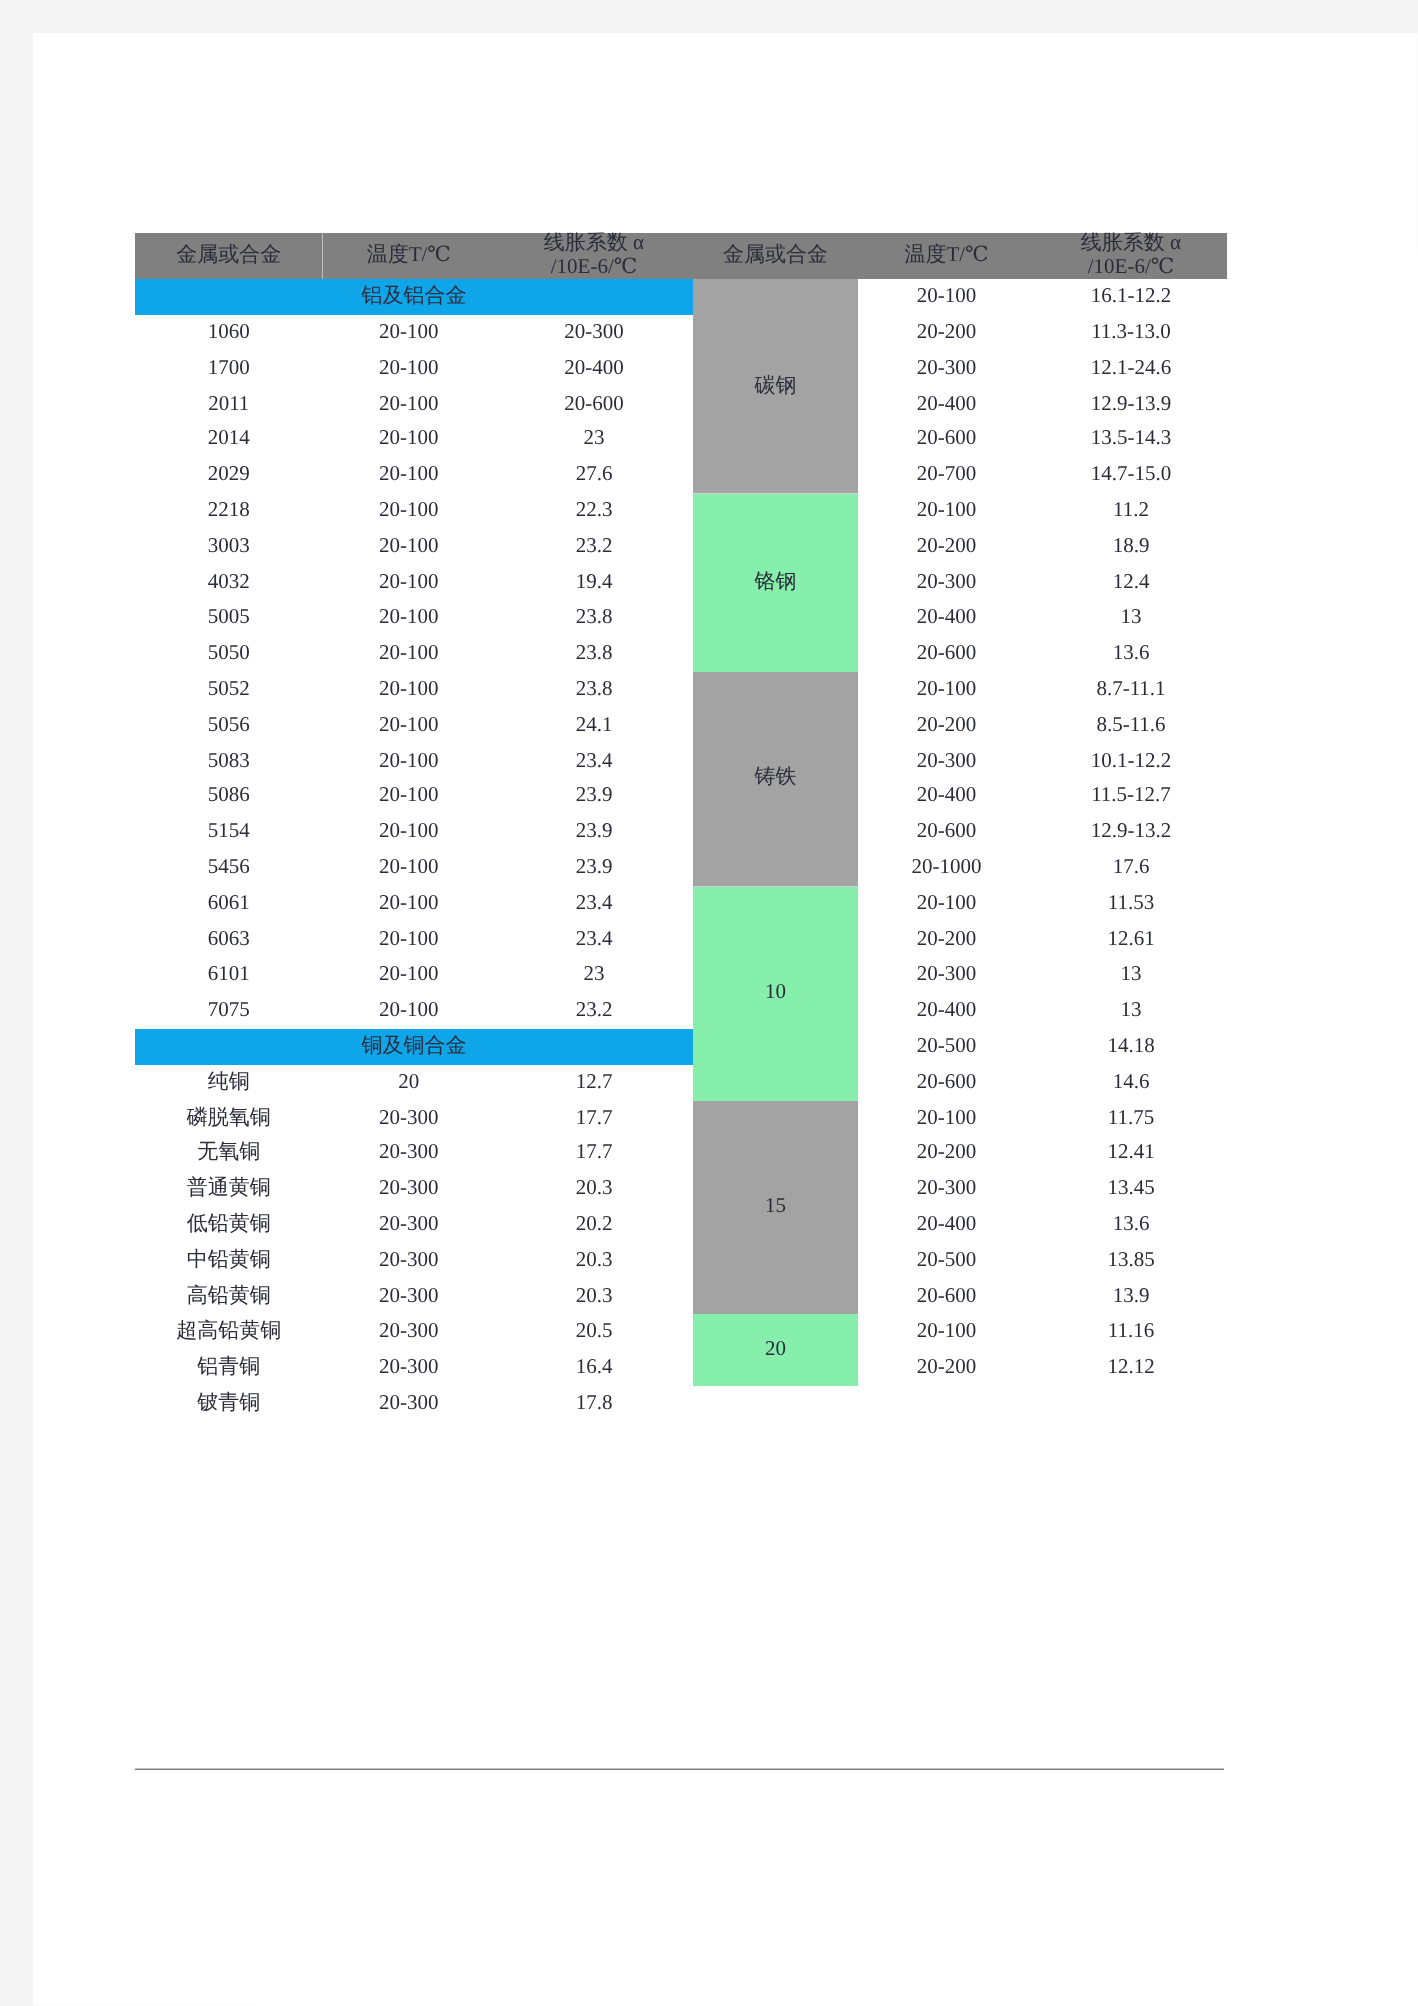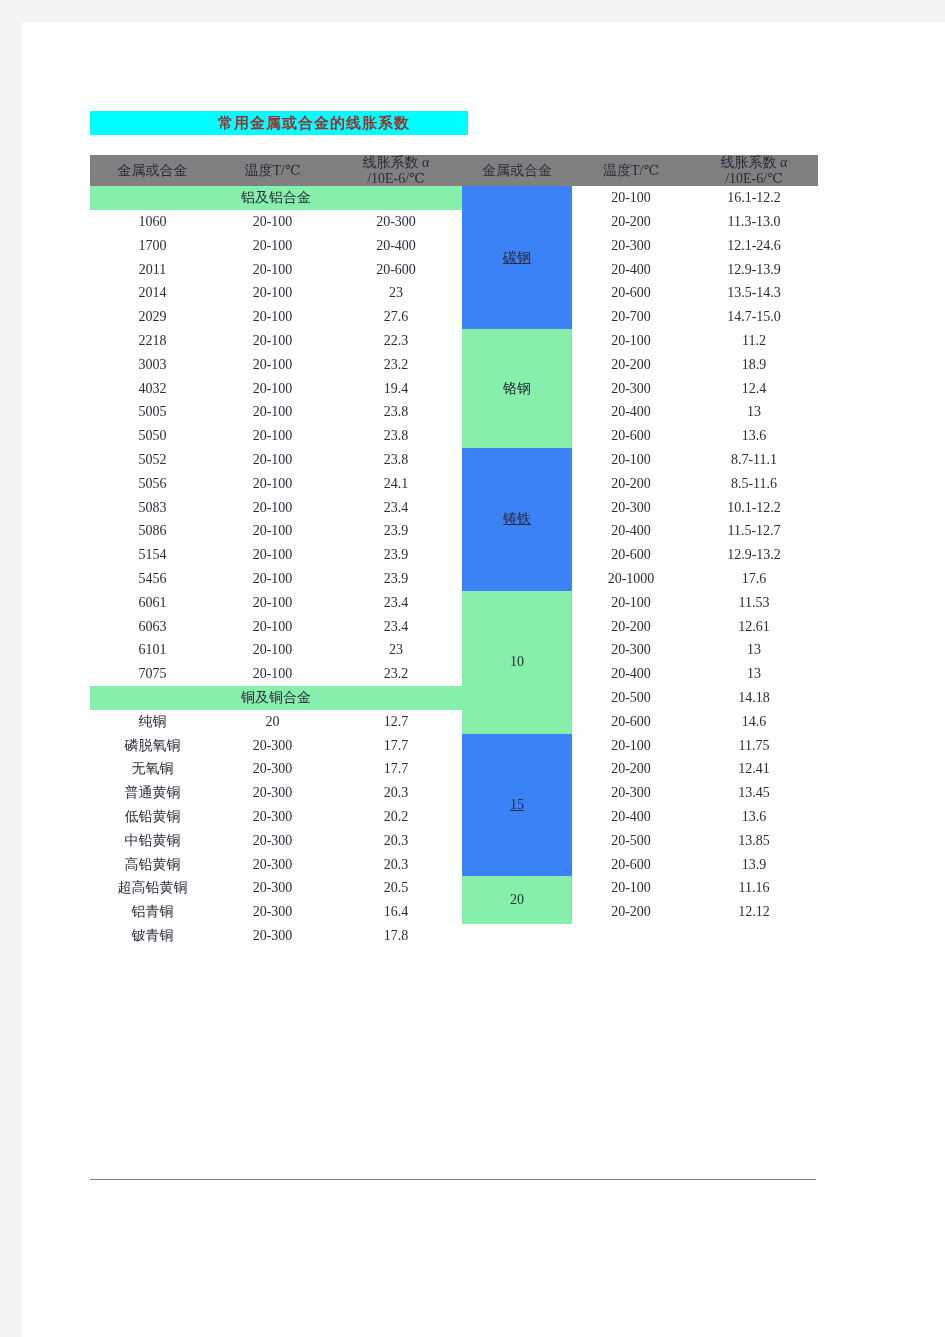--- a/index.html
+++ b/index.html
@@ -76,25 +76,24 @@
     background: #808080;
     color: #2b2b3a;
     height: 46px;
     font-size: 14px;
   }
   .hdr-two {
     display: block;
     line-height: 1.12;
   }
   .band-yellow {
-    background: #86efac;
+    background: #0ea5e9;
   }
   .cat-yellow {
-    background: #3b82f6;
-    text-decoration: underline;
+    background: #a3a3a3;
   }
   .cat-green {
     background: #86efac;
   }
   .spacer-cell {
     background: #ffffff;
   }
   
   .bottom-rule {
     position: absolute;
@@ -103,21 +102,20 @@
     width: 726px;
     height: 0;
     border-top: 1px solid #808080;
   }
 </style>
 </head>
 <body>
 
 <div class="page">
 
-  <div class="title-bar">常用金属或合金的线胀系数</div>
 
   <div class="table-wrap">
     <table class="grid">
       <thead>
         <tr>
           <th class="c1">
             <span class="hdr-two">金属或合金</span>
           </th>
           <th class="c2">
             <span class="hdr-two">温度T/℃</span>

